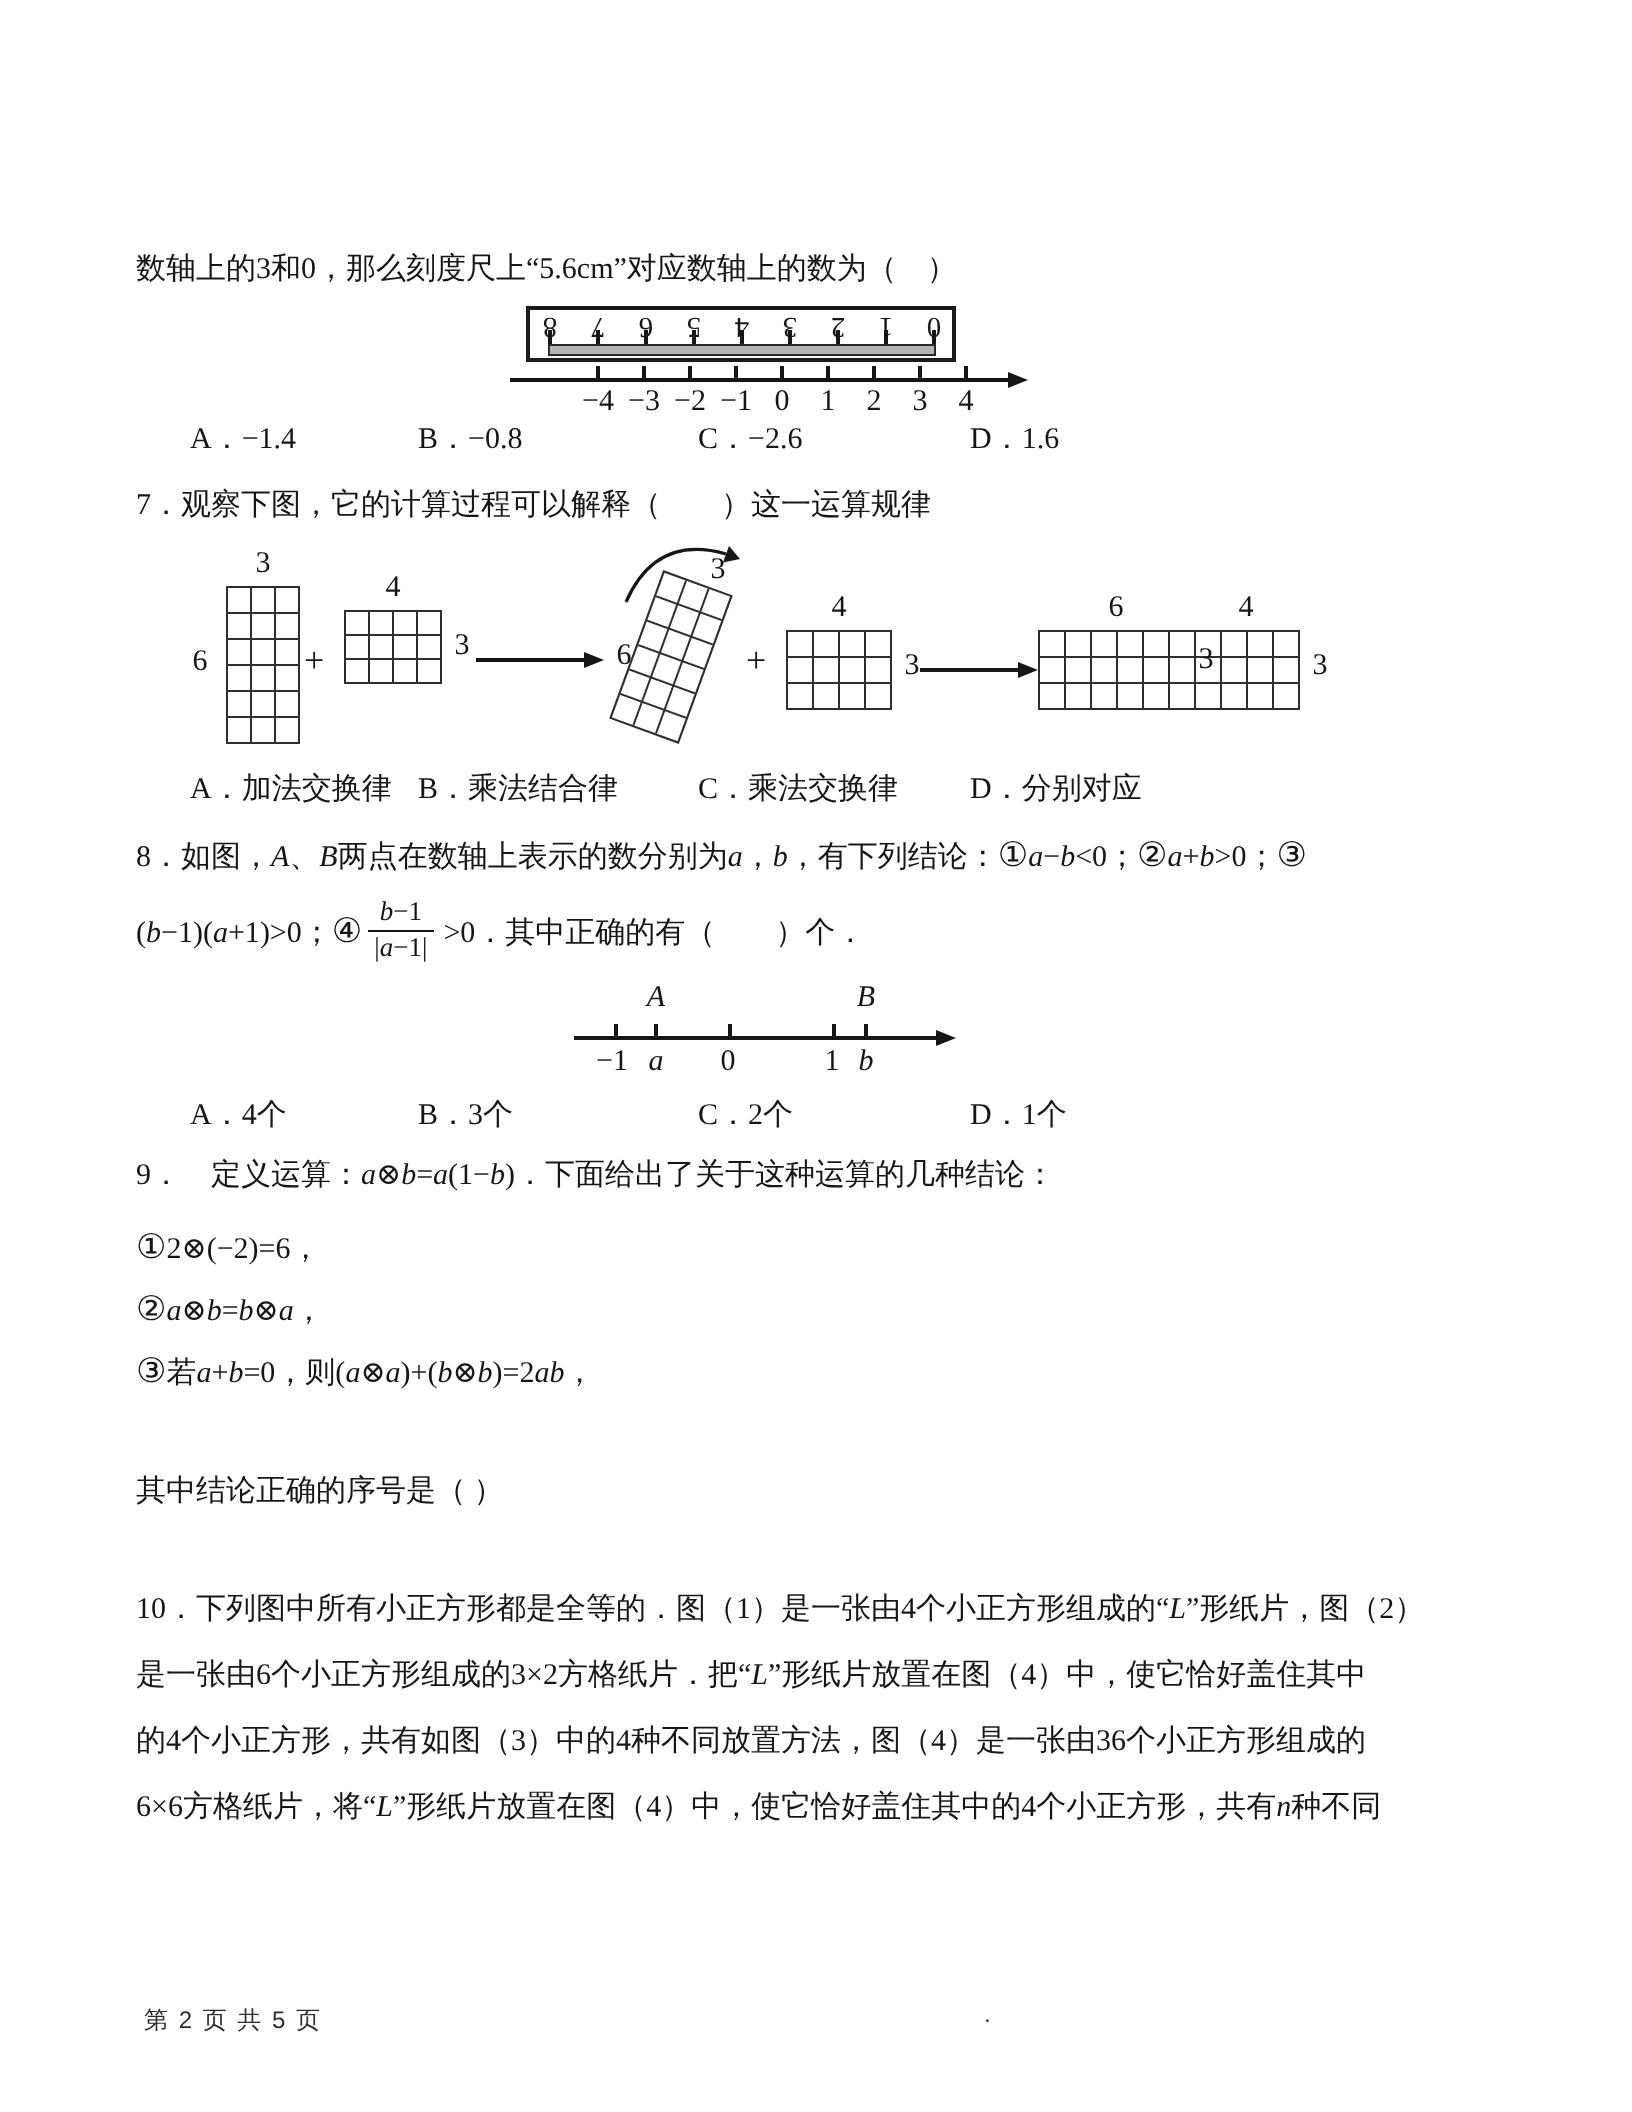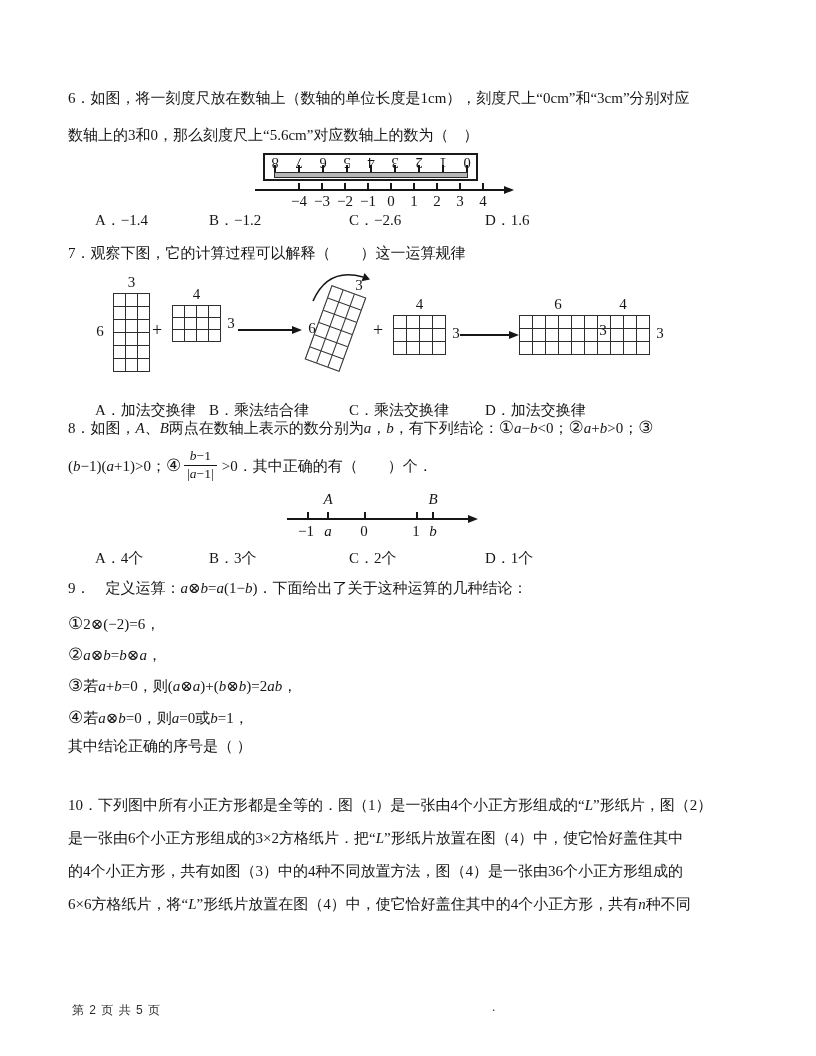--- a/index.html
+++ b/index.html
@@ -37,21 +37,20 @@
   .fden{display:block;padding:0 3px;}
   .footer{position:absolute;font-family:"Liberation Sans","DejaVu Sans",sans-serif;
           font-size:12px;color:#2e2e2e;letter-spacing:1px;}
   .rotarrow{position:absolute;}
 </style>
 </head>
 <body>
 
 <div class="page">
 
-  <div class="line" style="top:86px">6．如图，将一刻度尺放在数轴上（数轴的单位长度是1cm），刻度尺上“0cm”和“3cm”分别对应</div>
   <div class="line" style="top:123px">数轴上的3和0，那么刻度尺上“5.6cm”对应数轴上的数为（　）</div>
 
   <div class="fig" style="left:250px;top:148px;width:290px;height:64px">
     <div class="rulerbox" style="left:13px;top:5px;width:215px;height:28px"></div>
     <span class="rdigit" style="left:15px;top:7px">8</span>
     <span class="rdigit" style="left:39px;top:7px">7</span>
     <span class="rdigit" style="left:63px;top:7px">6</span>
     <span class="rdigit" style="left:87px;top:7px">5</span>
     <span class="rdigit" style="left:111px;top:7px">4</span>
     <span class="rdigit" style="left:135px;top:7px">3</span>
@@ -84,21 +83,21 @@
     <span class="figlabel" style="left:106px;top:44px;width:24px">−1</span>
     <span class="figlabel" style="left:129px;top:44px;width:24px">0</span>
     <span class="figlabel" style="left:152px;top:44px;width:24px">1</span>
     <span class="figlabel" style="left:175px;top:44px;width:24px">2</span>
     <span class="figlabel" style="left:198px;top:44px;width:24px">3</span>
     <span class="figlabel" style="left:221px;top:44px;width:24px">4</span>
   </div>
 
   <div class="optrow" style="top:208px">
     <span class="opt-a">A．−1.4</span>
-    <span class="opt-b">B．−1.2</span>
+    <span class="opt-b">B．−0.8</span>
     <span class="opt-c">C．−2.6</span>
     <span class="opt-d">D．1.6</span>
   </div>
 
   <div class="line" style="top:241px">7．观察下图，它的计算过程可以解释（　　）这一运算规律</div>
 
   <div class="fig" style="left:68px;top:262px;width:660px;height:120px">
     <div class="sqgrid" style="left: 45px; top: 31px; width: 37px; height: 79px; background-size: 12px 100%, 100% 13px;"></div>
     <span class="figlabel" style="left:45px;top:11px;width:37px">3</span>
     <span class="figlabel" style="left:24px;top:60px;width:16px">6</span>
@@ -119,25 +118,25 @@
     <span class="figlabel" style="left:325px;top:33px;width:53px">4</span>
     <span class="figlabel" style="left:381px;top:62px;width:14px">3</span>
     <div class="harrow" style="left:392px;top:72px;width:50px"></div>
     <div class="sqgrid" style="left: 451px; top: 53px; width: 131px; height: 40px; background-size: 13px 100%, 100% 13px;"></div>
     <span class="figlabel" style="left:470px;top:33px;width:40px">6</span>
     <span class="figlabel" style="left:535px;top:33px;width:40px">4</span>
     <span class="figlabel" style="left:528px;top:59px;width:14px">3</span>
     <span class="figlabel" style="left:585px;top:62px;width:14px">3</span>
   </div>
 
-  <div class="optrow" style="top:398px">
+  <div class="optrow" style="top:383px">
     <span class="opt-a">A．加法交换律</span>
     <span class="opt-b">B．乘法结合律</span>
     <span class="opt-c">C．乘法交换律</span>
-    <span class="opt-d">D．加法交换律</span>
+    <span class="opt-d">D．分别对应</span>
   </div>
 
   <div class="line" style="top:416px"><span>8．如图，</span><span class="v">A</span><span>、</span><span class="v">B</span><span>两点在数轴上表示的数分别为</span><span class="v">a</span><span>，</span><span class="v">b</span><span>，有下列结论：</span><span class="circ">①</span><span class="v">a</span><span>−</span><span class="v">b</span><span>&lt;0；</span><span class="circ">②</span><span class="v">a</span><span>+</span><span class="v">b</span><span>&gt;0；</span><span class="circ">③</span></div>
   <div class="line line2" style="top:440px">
     <span><span>(</span><span class="v">b</span><span>−1</span><span>)(</span><span class="v">a</span><span>+1</span><span>)&gt;0；</span><span class="circ">④</span></span><span class="frac"><span class="fnum"><span class="v">b</span><span>−1</span></span><span class="fden"><span>|</span><span class="v">a</span><span>−1|</span></span></span><span><span>&gt;0．其中正确的有（　　）个．</span></span>
   </div>
 
   <div class="fig" style="left:280px;top:490px;width:230px;height:58px">
     <span class="figlabel v" style="left:38px;top:0;width:20px">A</span>
     <span class="figlabel v" style="left:143px;top:0;width:20px">B</span>
@@ -158,21 +157,20 @@
     <span class="opt-a">A．4个</span>
     <span class="opt-b">B．3个</span>
     <span class="opt-c">C．2个</span>
     <span class="opt-d">D．1个</span>
   </div>
 
   <div class="line" style="top:576px"><span>9．　定义运算：</span><span class="v">a</span><span>⊗</span><span class="v">b</span><span>=</span><span class="v">a</span><span>(1−</span><span class="v">b</span><span>)．下面给出了关于这种运算的几种结论：</span></div>
   <div class="line" style="top:612px"><span class="circ">①</span><span>2⊗(−2)=6，</span></div>
   <div class="line" style="top:643px"><span class="circ">②</span><span class="v">a</span><span>⊗</span><span class="v">b</span><span>=</span><span class="v">b</span><span>⊗</span><span class="v">a</span><span>，</span></div>
   <div class="line" style="top:674px"><span class="circ">③</span><span>若</span><span class="v">a</span><span>+</span><span class="v">b</span><span>=0，则(</span><span class="v">a</span><span>⊗</span><span class="v">a</span><span>)+(</span><span class="v">b</span><span>⊗</span><span class="v">b</span><span>)=2</span><span class="v">ab</span><span>，</span></div>
-  <div class="line" style="top:706px"><span class="circ">④</span><span>若</span><span class="v">a</span><span>⊗</span><span class="v">b</span><span>=0，则</span><span class="v">a</span><span>=0或</span><span class="v">b</span><span>=1，</span></div>
   <div class="line" style="top:734px">其中结论正确的序号是（ ）</div>
 
 
   <div class="line" style="top:793px"><span>10．下列图中所有小正方形都是全等的．图（1）是一张由4个小正方形组成的“</span><span class="v">L</span><span>”形纸片，图（2）</span></div>
   <div class="line" style="top:826px"><span>是一张由6个小正方形组成的3×2方格纸片．把“</span><span class="v">L</span><span>”形纸片放置在图（4）中，使它恰好盖住其中</span></div>
   <div class="line" style="top:859px"><span>的4个小正方形，共有如图（3）中的4种不同放置方法，图（4）是一张由36个小正方形组成的</span></div>
   <div class="line" style="top:892px"><span>6×6方格纸片，将“</span><span class="v">L</span><span>”形纸片放置在图（4）中，使它恰好盖住其中的4个小正方形，共有</span><span class="v">n</span><span>种不同</span></div>
 
   <div class="footer" style="left:72px;top:1002px">第 2 页 共 5 页</div>
   <div class="footer" style="left:492px;top:1000px;letter-spacing:0">.</div>

